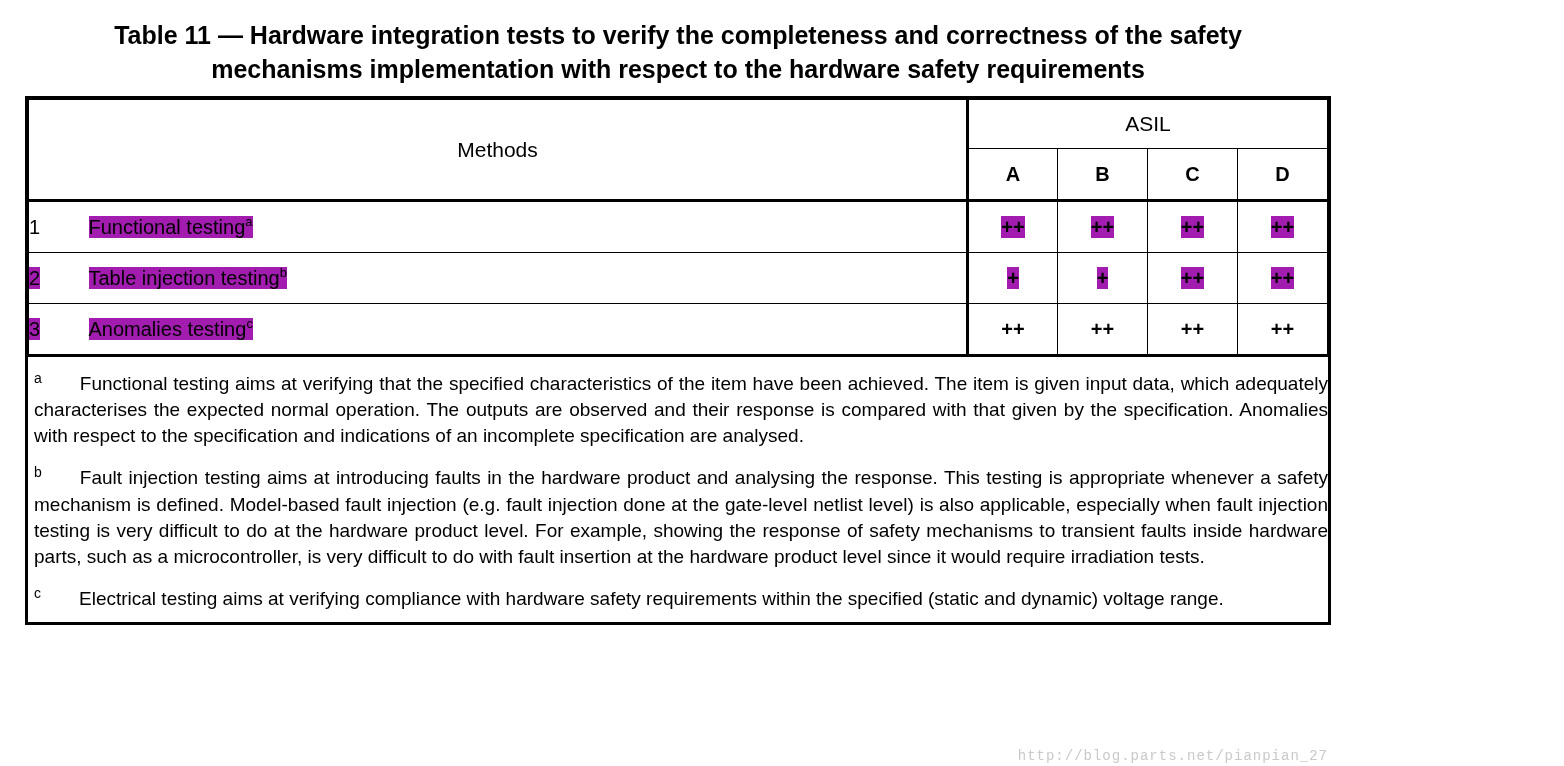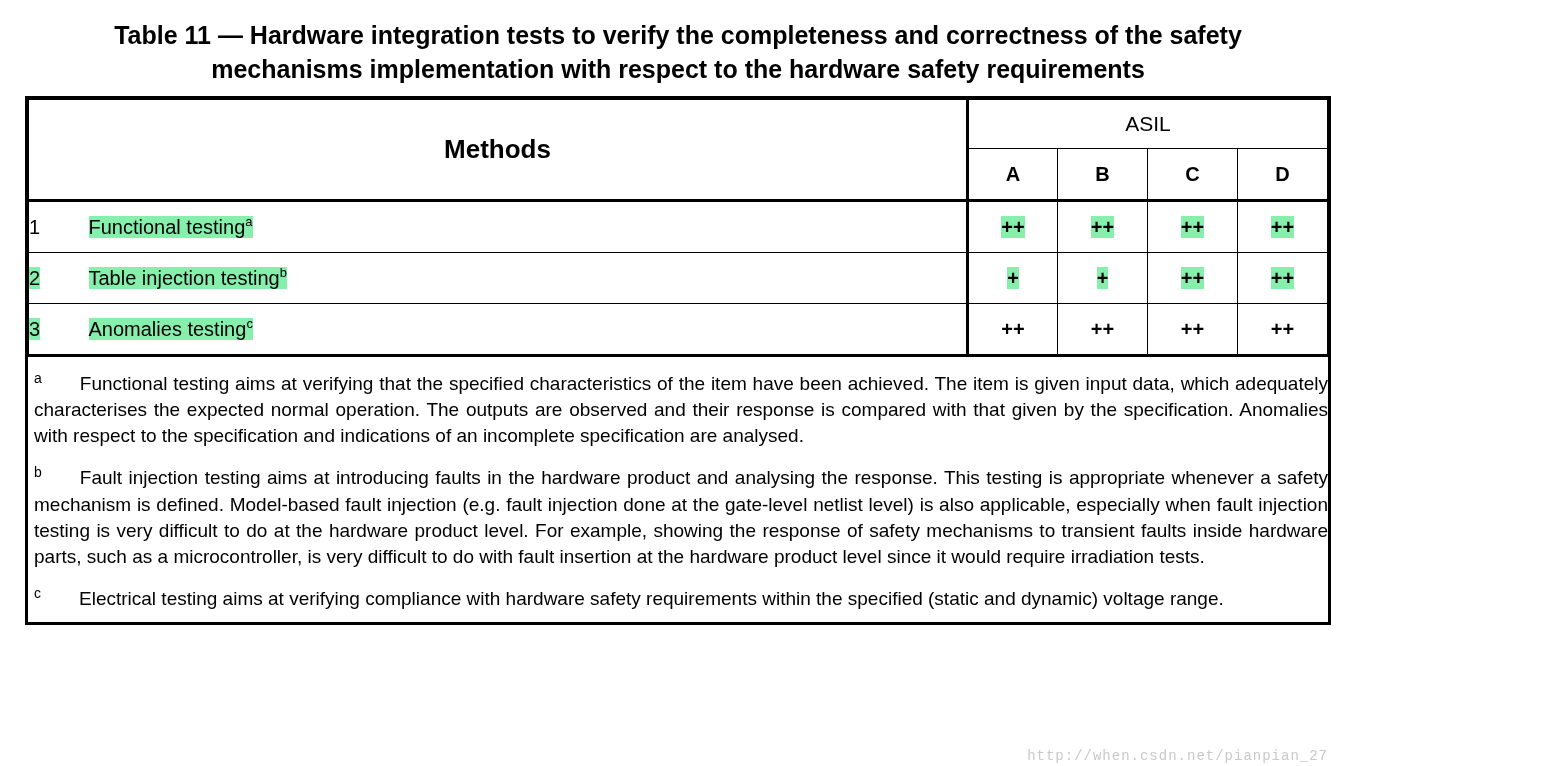--- a/index.html
+++ b/index.html
@@ -37,22 +37,22 @@
     border-collapse: collapse;
     width: 100%;
     table-layout: fixed;
   }
   table.main td, table.main th {
     border: 1px solid #000;
     padding: 0;
     vertical-align: middle;
   }
   .methods-head {
-    font-weight: bold;
-    font-size: 26px;
+    font-weight: normal;
+    font-size: 21px;
     text-align: center;
     height: 98px;
     border-bottom: 3px solid #000 !important;
     border-right: 3px solid #000 !important;
   }
   .asil-head {
     font-weight: normal;
     font-size: 21px;
     text-align: center;
     height: 48px;
@@ -86,21 +86,21 @@
     height: 50px;
   }
   .row-last td {
     border-bottom: 3px solid #000 !important;
   }
   sup {
     font-size: 13px;
     vertical-align: super;
   }
   .hl {
-    background: #86efac;
+    background: #a21caf;
   }
   .notes {
     padding: 8px 0 6px 6px;
     font-size: 19px;
     line-height: 26px;
   }
   .note {
     text-align: justify;
     margin-bottom: 10px;
     position: relative;
@@ -181,14 +181,14 @@
     </tbody>
       </table>
 
     <div class="notes">
       <div class="note"><span class="marker">a</span><span class="gap"></span><span>Functional testing aims at verifying that the specified characteristics of the item have been achieved. The item is given input data, which adequately characterises the expected normal operation. The outputs are observed and their response is compared with that given by the specification. Anomalies with respect to the specification and indications of an incomplete specification are analysed.</span></div>
       <div class="note"><span class="marker">b</span><span class="gap"></span><span>Fault injection testing aims at introducing faults in the hardware product and analysing the response. This testing is appropriate whenever a safety mechanism is defined. Model-based fault injection (e.g. fault injection done at the gate-level netlist level) is also applicable, especially when fault injection testing is very difficult to do at the hardware product level. For example, showing the response of safety mechanisms to transient faults inside hardware parts, such as a microcontroller, is very difficult to do with fault insertion at the hardware product level since it would require irradiation tests.</span></div>
       <div class="note"><span class="marker">c</span><span class="gap"></span><span>Electrical testing aims at verifying compliance with hardware safety requirements within the specified (static and dynamic) voltage range.</span></div>
     </div>
   </div>
 
-  <div class="watermark">http://when.csdn.net/pianpian_27</div>
+  <div class="watermark">http://blog.parts.net/pianpian_27</div>
 </div>
 
 </body></html>

